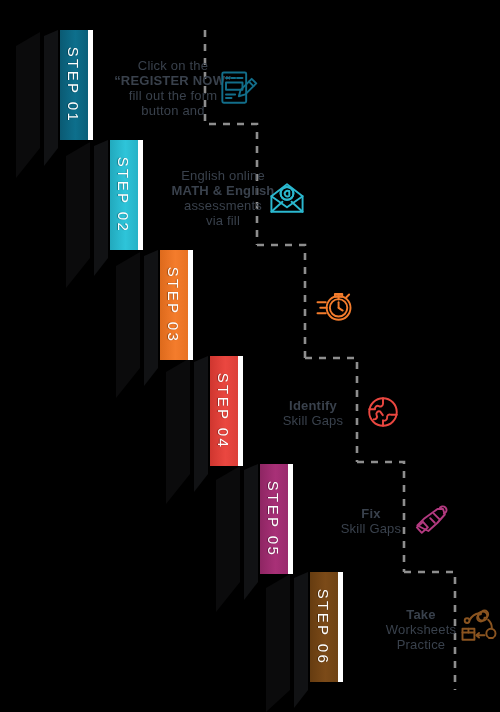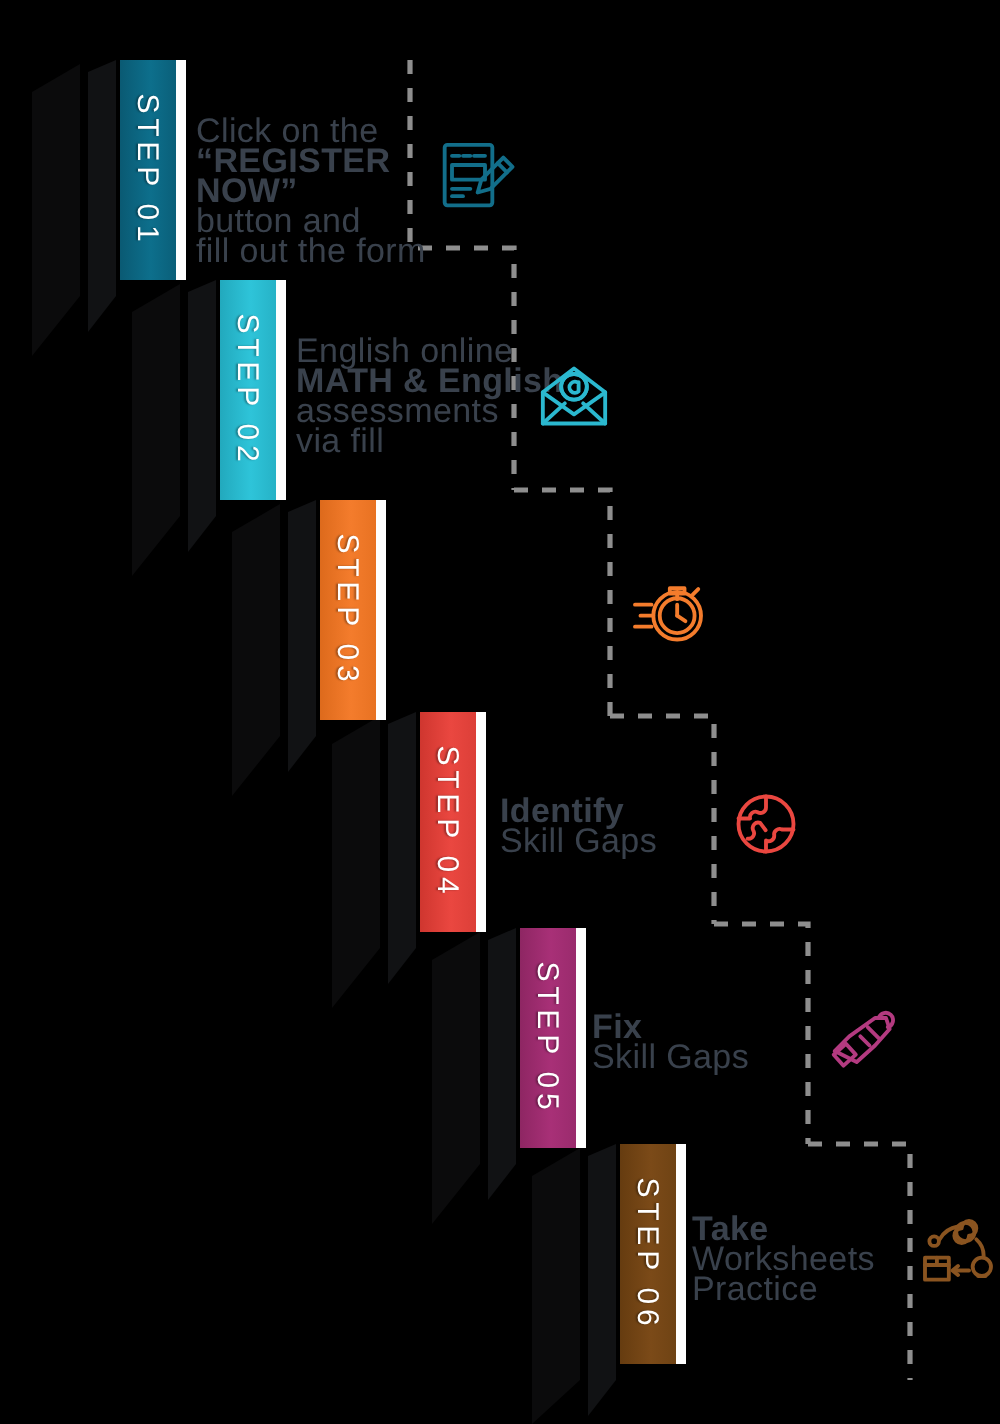--- a/index.html
+++ b/index.html
@@ -44,23 +44,23 @@
     letter-spacing:2.4px;
     font-weight:400;
     display:flex;align-items:center;justify-content:center;
     white-space:nowrap;
     text-shadow:0 1px 1px rgba(0,0,0,.35);
   }
 
   
   .caption{
     position:absolute;
-    text-align:left;
+    text-align:center;
     color:#39414c;
-    font-size:17px;
+    font-size:13px;
     line-height:15px;
     letter-spacing:.2px;
     width:150px;
   }
   .caption .b{font-weight:bold;}
 
   
   .icon{position:absolute;width:44px;height:44px;}
   .icon svg{display:block;width:100%;height:100%;}
 </style>
@@ -111,22 +111,22 @@
   <div class="step" style="left:60px;top:30px;">
     <div class="bar">
       <div class="bar-inner" style="background:linear-gradient(90deg,#0a5a73 0%,#0d6f8c 55%,#0a5f79 100%);"></div>
       <div class="bar-edge"></div>
       <div class="bar-label">STEP 01</div>
     </div>
   </div>
   <div class="caption" style="left:98px;top:58px;">
     <div><span>Click on the</span></div>
     <div class="b"><span>“REGISTER NOW”</span></div>
+    <div><span>fill out the form</span></div>
     <div><span>button and</span></div>
-    <div><span>fill out the form</span></div>
   </div>
   <div class="icon" style="left:215px;top:66px;">
     <svg viewBox="0 0 48 48" fill="none" stroke="#126e8a" stroke-width="2.1" stroke-linecap="round" stroke-linejoin="round">
       <rect x="8" y="7" width="26" height="33" rx="1.5"></rect>
       <line x1="12" y1="13" x2="16" y2="13"></line>
         <line x1="18" y1="13" x2="22" y2="13"></line>
         <line x1="24" y1="13" x2="30" y2="13"></line>
       <rect x="12" y="18" width="18" height="8"></rect>
       <line x1="12" y1="31" x2="22" y2="31"></line>
       <line x1="12" y1="35" x2="18" y2="35"></line>
@@ -182,21 +182,21 @@
     </svg>
   </div>
 
   <div class="step" style="left:210px;top:356px;">
     <div class="bar">
       <div class="bar-inner" style="background:linear-gradient(90deg,#cf362f 0%,#ea4740 55%,#dc3f38 100%);"></div>
       <div class="bar-edge"></div>
       <div class="bar-label">STEP 04</div>
     </div>
   </div>
-  <div class="caption" style="left:250px;top:398px;">
+  <div class="caption" style="left:238px;top:398px;">
     <div class="b"><span>Identify</span></div>
     <div><span>Skill Gaps</span></div>
   </div>
   <div class="icon" style="left:361px;top:390px;">
     <svg viewBox="0 0 48 48" fill="none" stroke="#ea4740" stroke-width="2.1" stroke-linecap="round" stroke-linejoin="round">
       <circle cx="24" cy="24" r="15"></circle>
       <path d="M24 9 v6 a3 3 0 0 1 -4.5 2.6 a3 3 0 0 0 -4.2 3.4 h-6.3"></path>
       <path d="M24 39 v-6 a3 3 0 0 0 4.5 -2.6 a3 3 0 0 1 4.2 -3.4 h6.3"></path>
       <path d="M14 32 a3 3 0 0 0 3 -4.6 a3 3 0 0 1 3.8 -4 l3 4"></path>
     </svg>

